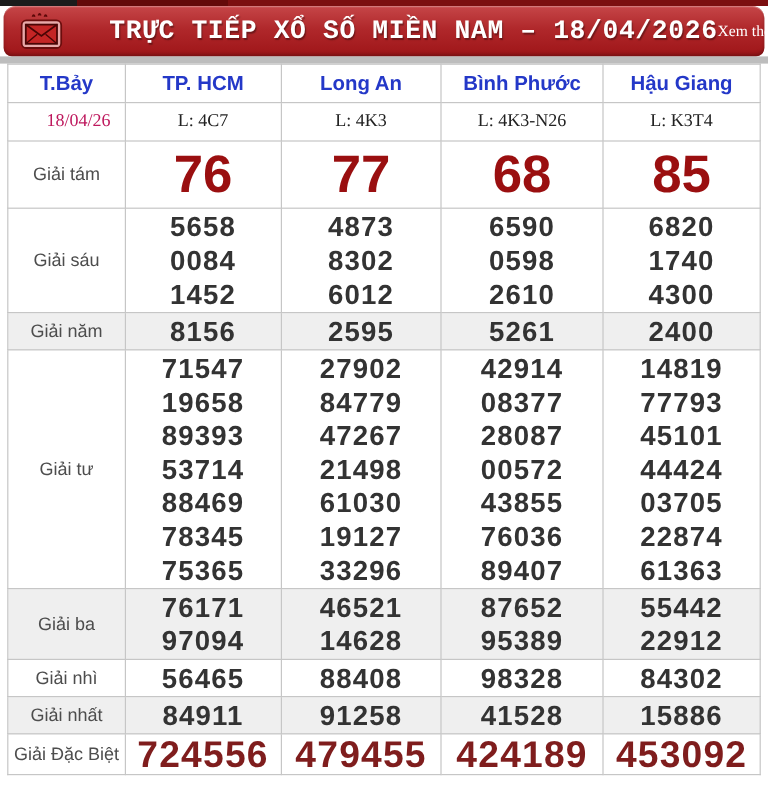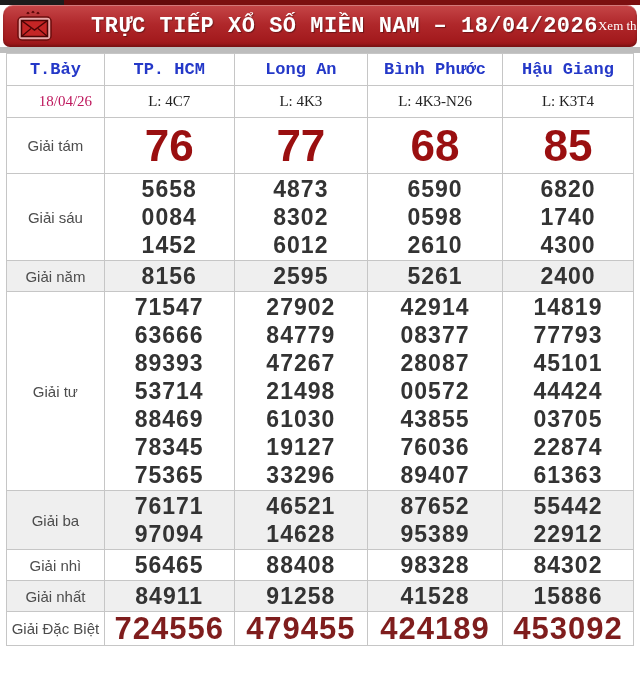--- a/index.html
+++ b/index.html
@@ -25,21 +25,21 @@
   .more-link{color:#ffffff;font-size:13px;text-decoration:none;white-space:nowrap;font-family:Liberation Serif, serif;}
   .gray-band{height:6px;background:#bdbdbd;}
   
   table.results{
     width:628px;margin:0 6px;border-collapse:collapse;table-layout:fixed;
     border:1px solid #a8a8a8;
   }
   .results th,.results td{border:1px solid #c6c6c6;text-align:center;padding:1px 0;vertical-align:middle;}
   .results thead th{
     height:29px;background:#ffffff;color:#2438c8;
-    font-family:Liberation Mono, monospace;font-size:17px;font-weight:bold;
+    font-family:Liberation Sans, sans-serif;font-size:17px;font-weight:bold;
   }
   tr.date-row td{height:29px;font-family:"Liberation Serif", serif;font-size:15px;color:#222;}
   tr.date-row td.date-label{font-weight:normal;color:#be185d;padding-left:20px;}
   td.prize-label{font-size:15px;color:#4d4d4d;}
   .num-line{font-weight:bold;font-size:23px;color:#333333;letter-spacing:1px;line-height:28px;}
   tr.shaded{background:#efefef;}
   tr.huge .num-line{font-size:44px;color:#9a0f10;line-height:53px;letter-spacing:0;}
   tr.big  .num-line{font-size:31px;color:#7f1d1d;line-height:31px;letter-spacing:1px;}
 </style>
 </head>
@@ -148,21 +148,21 @@
           <div class="num-line">5261</div>
         </td>
         <td>
           <div class="num-line">2400</div>
         </td>
       </tr>
       <tr>
         <td class="prize-label">Giải tư</td>
         <td>
           <div class="num-line">71547</div>
-          <div class="num-line">63666</div>
+          <div class="num-line">19658</div>
           <div class="num-line">89393</div>
           <div class="num-line">53714</div>
           <div class="num-line">88469</div>
           <div class="num-line">78345</div>
           <div class="num-line">75365</div>
         </td>
         <td>
           <div class="num-line">27902</div>
           <div class="num-line">84779</div>
           <div class="num-line">47267</div>

